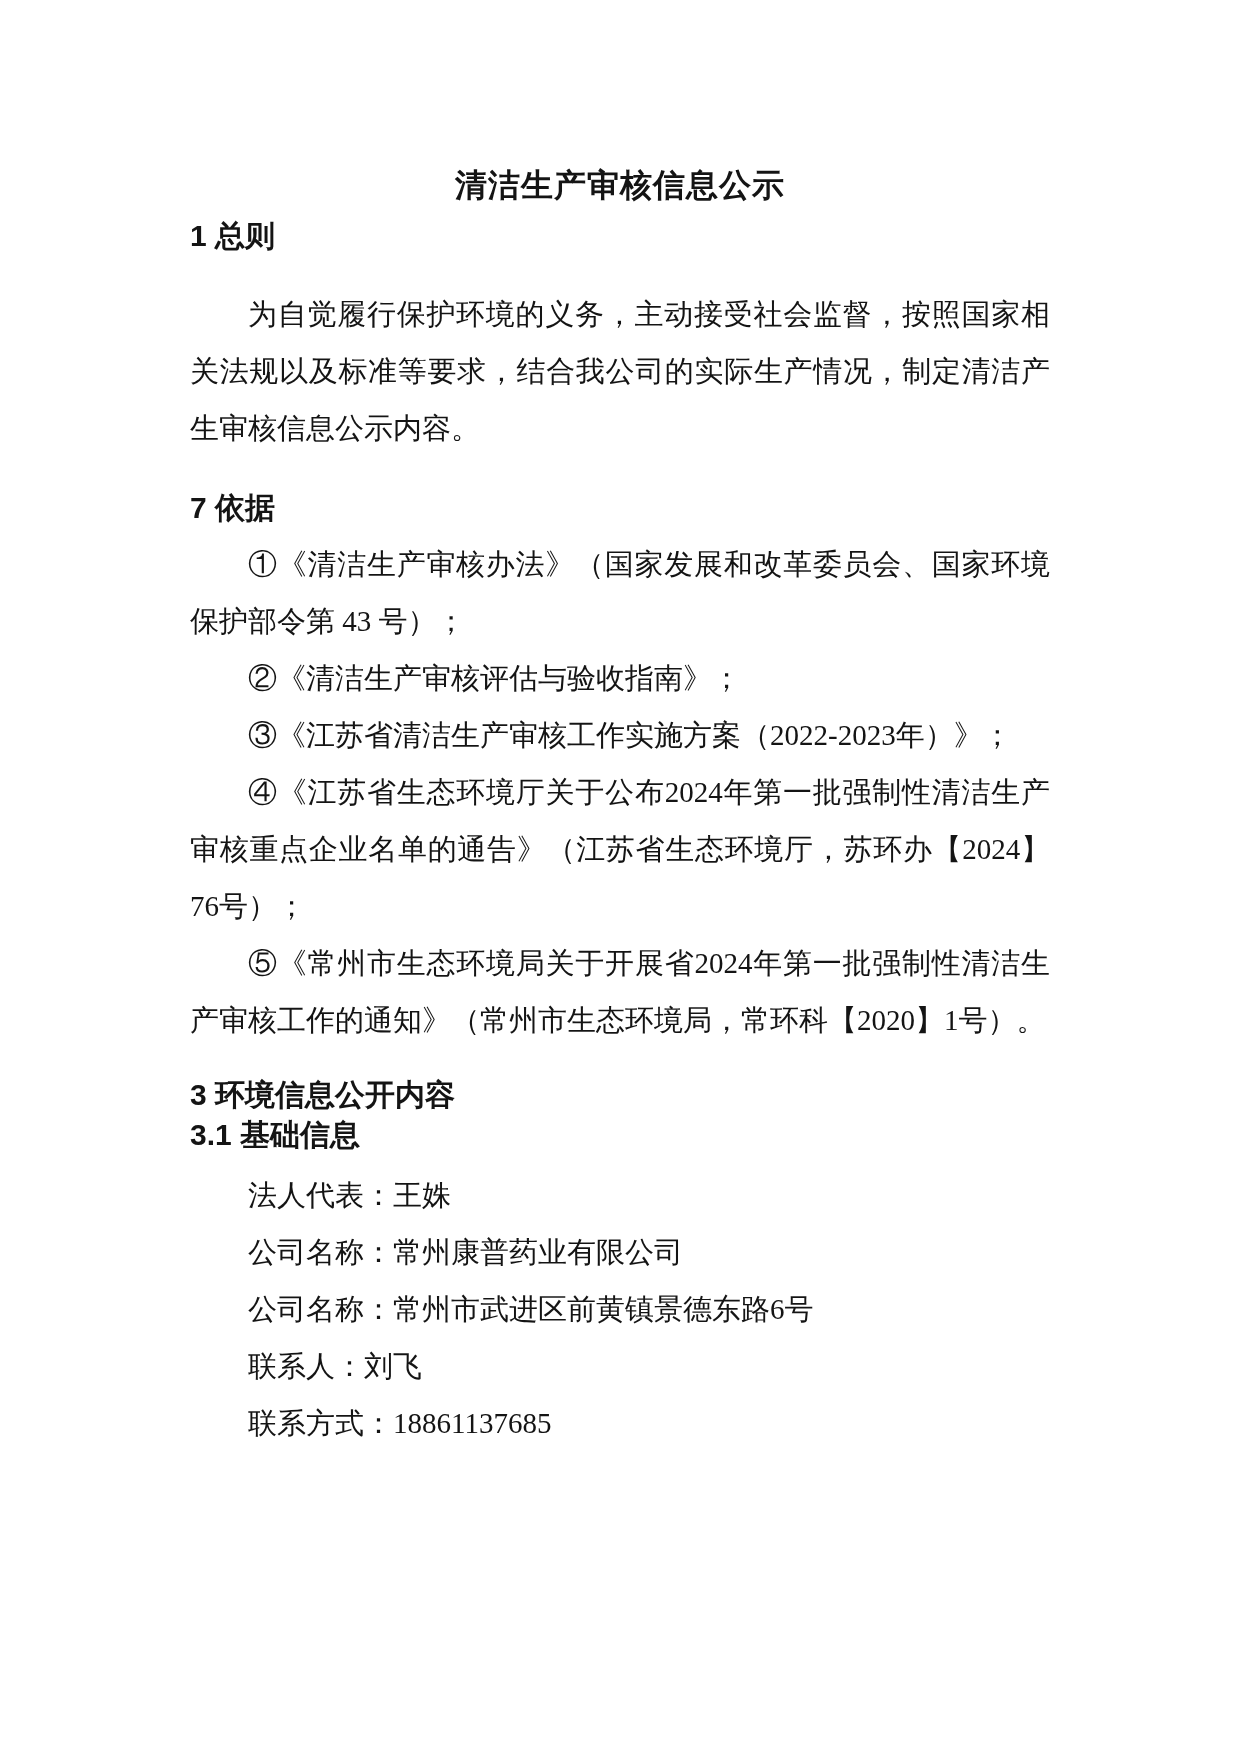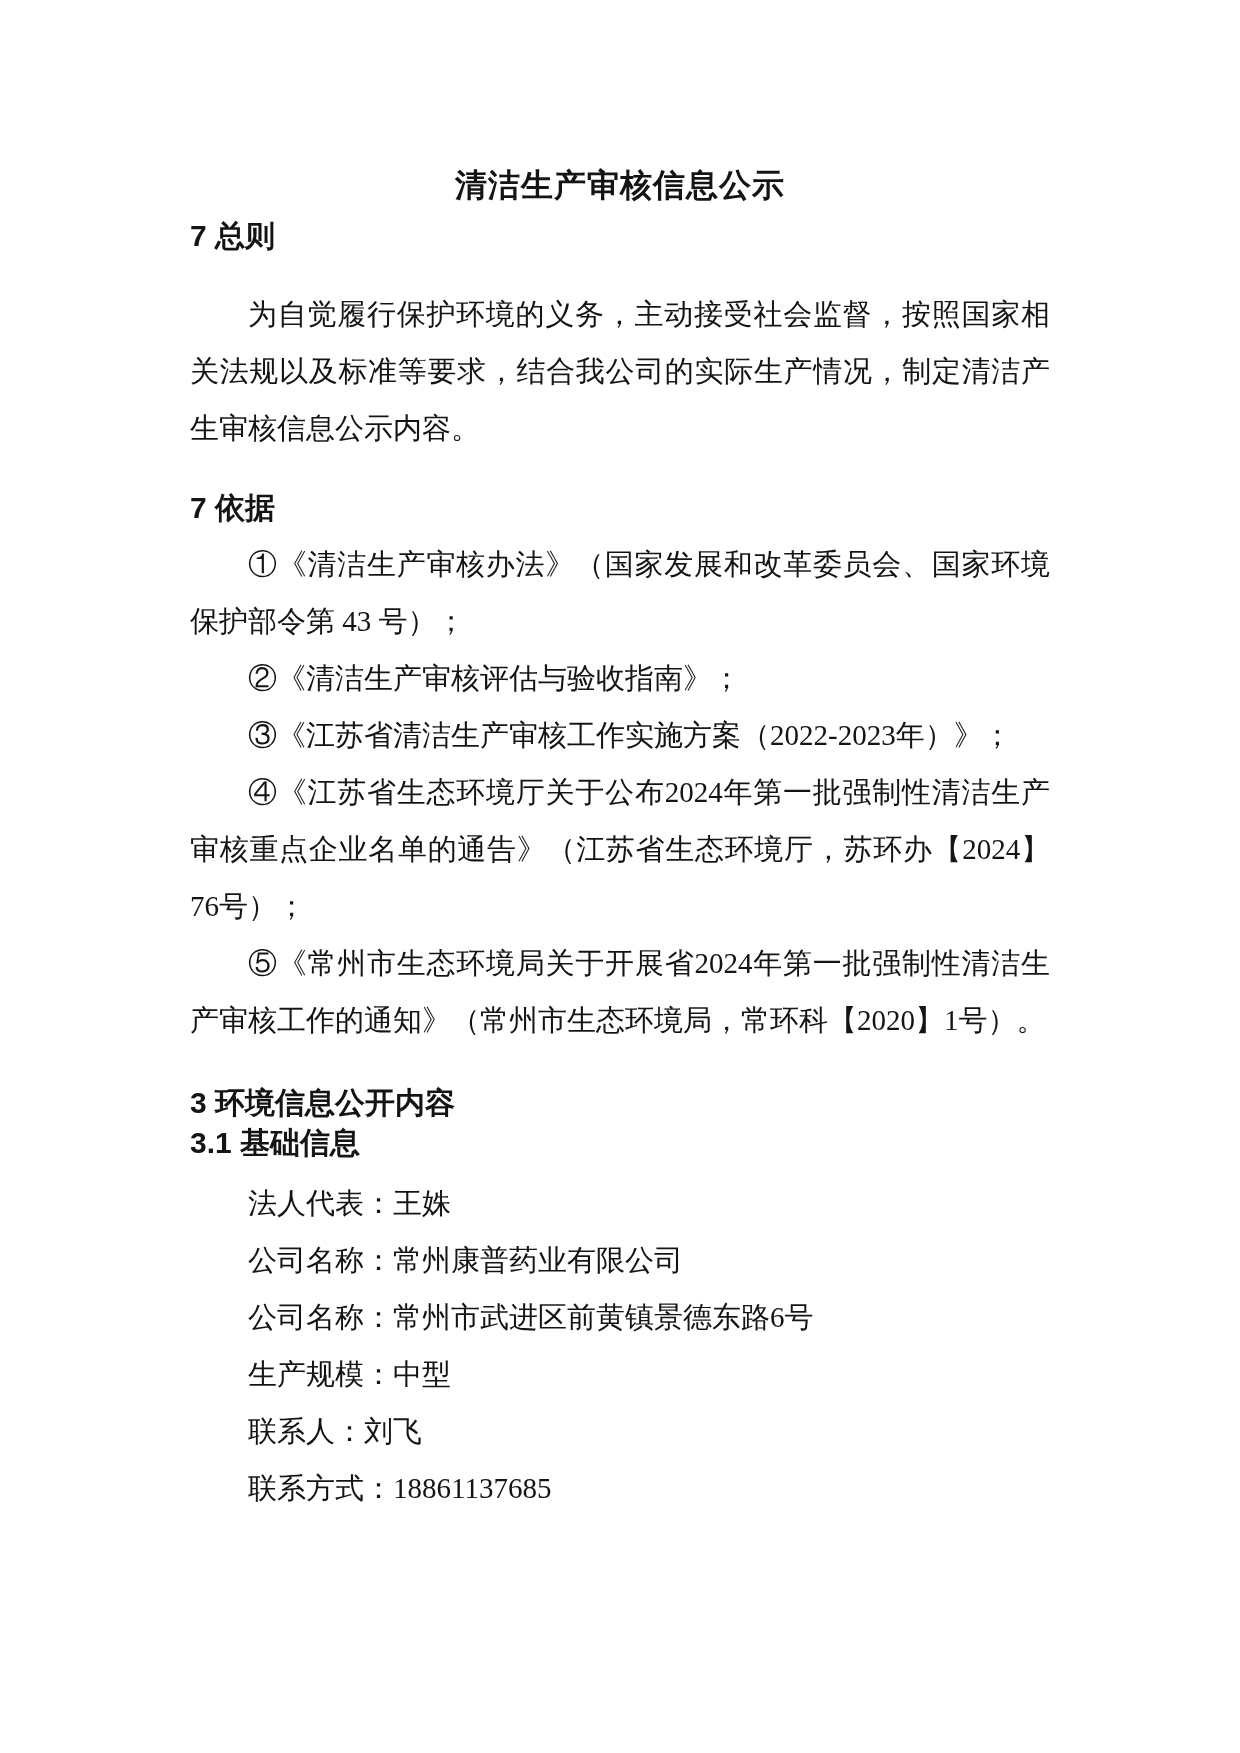--- a/index.html
+++ b/index.html
@@ -31,21 +31,21 @@
   }
   .h1, .h2 {
     font-family: "Liberation Sans", "DejaVu Sans", sans-serif;
     font-weight: 700;
     font-size: 30px;
     line-height: 40px;
     margin: 0;
   }
   .h1-general { margin-top: 8px; }
   .h1-basis   { margin-top: 31px; }
-  .h1-env     { margin-top: 34px; }
+  .h1-env     { margin-top: 26px; }
   .h2-basic   { }
   .para {
     margin: 0;
     line-height: 57px;
     text-align: justify;
     text-indent: 2em;
   }
   .para-general { margin-top: 30px; }
   .ref-first    { margin-top: 8px; }
   .info-lines   { margin-top: 12px; }
@@ -55,38 +55,37 @@
     text-indent: 2em;
   }
 </style>
 </head>
 <body>
 
 <div class="page">
 
   <h1 class="doc-title">清洁生产审核信息公示</h1>
 
-  <h2 class="h1 h1-general">7  总则</h2>
+  <h2 class="h1 h1-general">1  总则</h2>
 
   <p class="para para-general">为自觉履行保护环境的义务，主动接受社会监督，按照国家相关法规以及标准等要求，结合我公司的实际生产情况，制定清洁产生审核信息公示内容。</p>
 
   <h2 class="h1 h1-basis">7  依据</h2>
 
   <p class="para ref-first">①《清洁生产审核办法》（国家发展和改革委员会、国家环境保护部令第 43 号）；</p>
   <p class="para">②《清洁生产审核评估与验收指南》；</p>
   <p class="para">③《江苏省清洁生产审核工作实施方案（2022-2023年）》；</p>
   <p class="para">④《江苏省生态环境厅关于公布2024年第一批强制性清洁生产审核重点企业名单的通告》（江苏省生态环境厅，苏环办【2024】76号）；</p>
   <p class="para">⑤《常州市生态环境局关于开展省2024年第一批强制性清洁生产审核工作的通知》（常州市生态环境局，常环科【2020】1号）。</p>
 
   <h2 class="h1 h1-env">3  环境信息公开内容</h2>
 
   <h3 class="h2 h2-basic">3.1  基础信息</h3>
 
   <div class="info-lines">
     <p class="info-line">法人代表：王姝</p>
     <p class="info-line">公司名称：常州康普药业有限公司</p>
     <p class="info-line">公司名称：常州市武进区前黄镇景德东路6号</p>
-    <p class="info-line">生产规模：中型</p>
     <p class="info-line">联系人：刘飞</p>
     <p class="info-line">联系方式：18861137685</p>
   </div>
 
 </div>
 
 </body></html>

